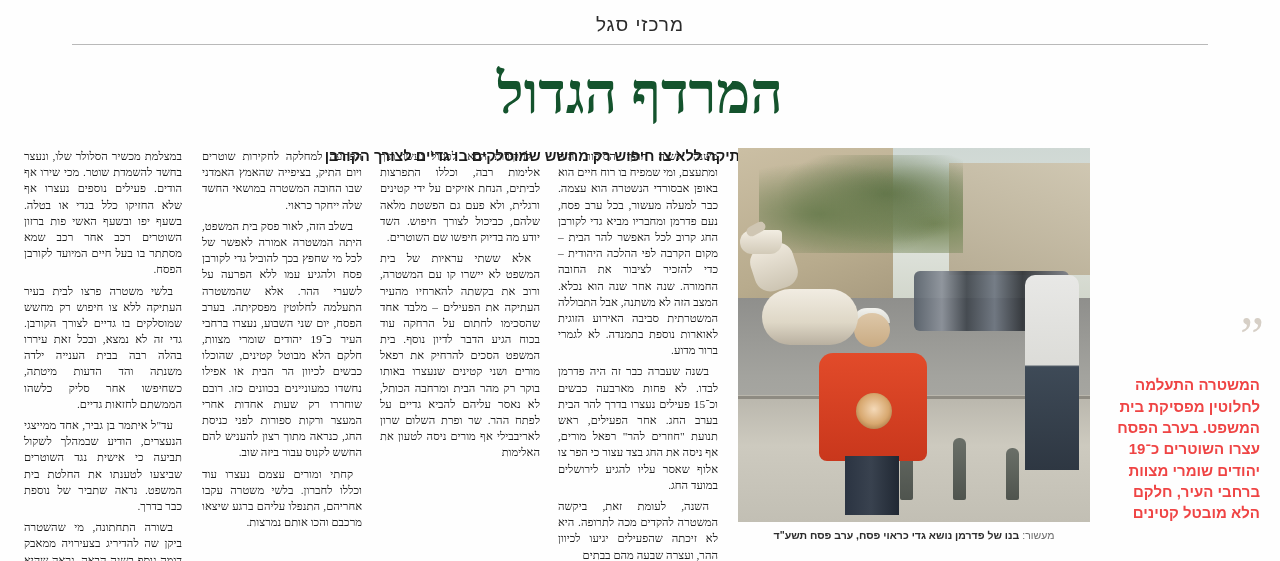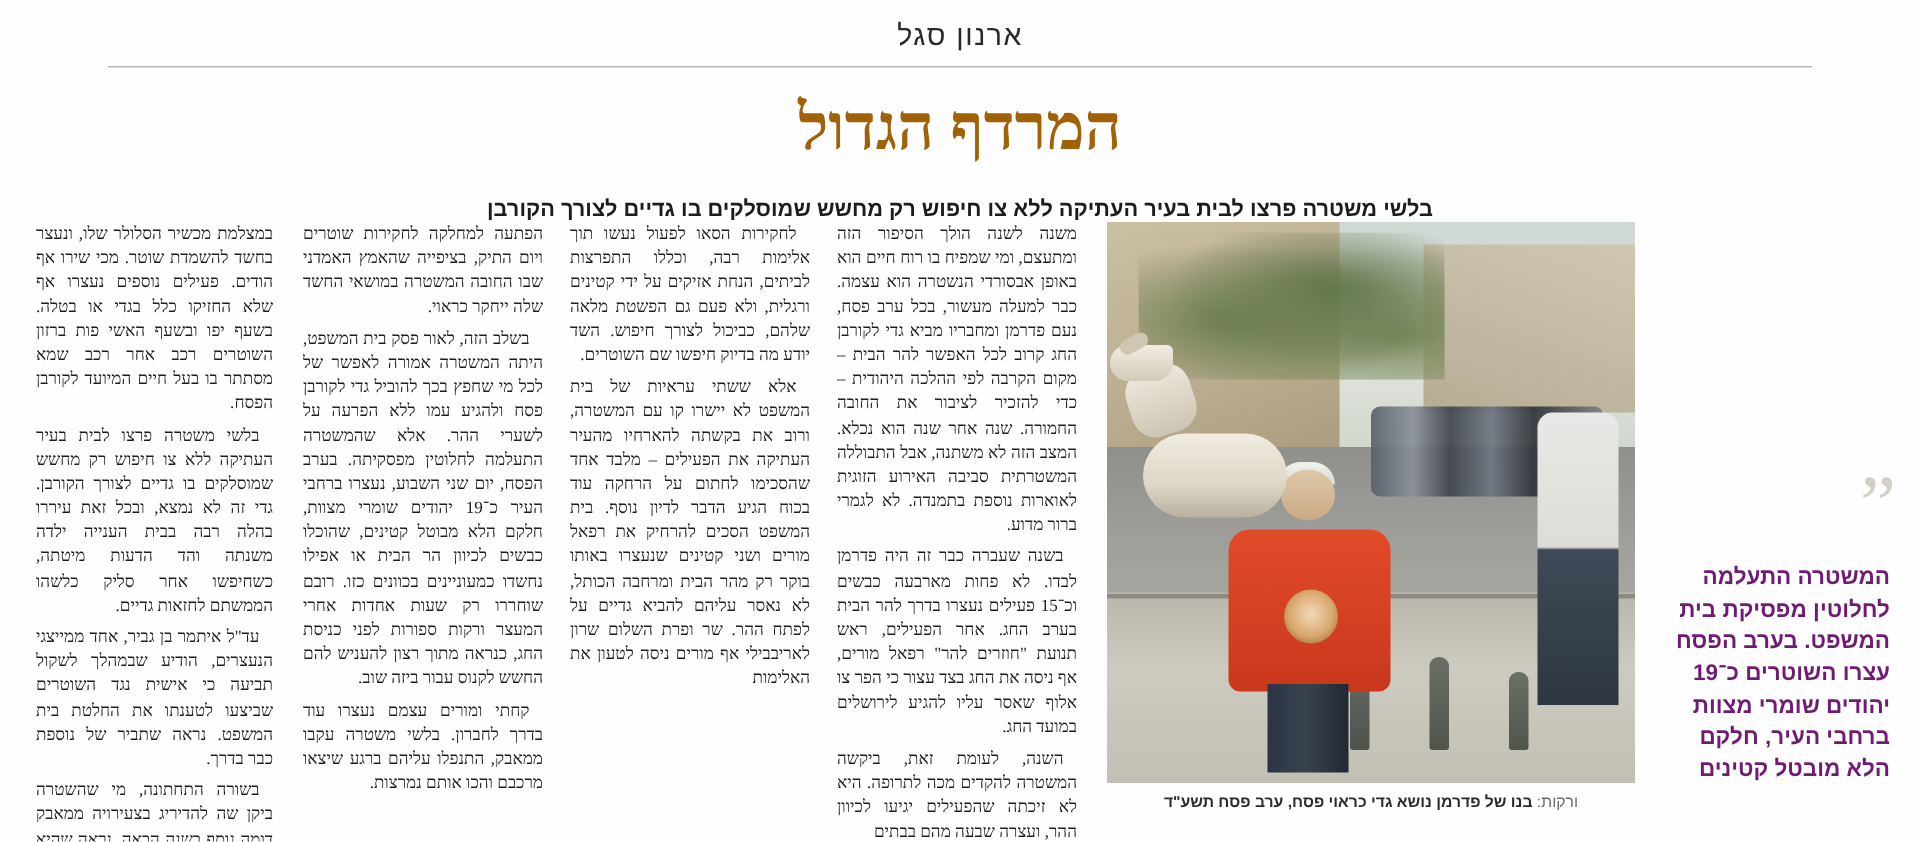--- a/index.html
+++ b/index.html
@@ -35,23 +35,23 @@
     color: #2a2a2a;
     padding-bottom: 8px;
     font-family: "Liberation Sans", sans-serif;
   }
   .byline-rule {
     width: 100%;
     border-bottom: 1px solid #b9b9b9;
   }
   .headline {
     margin-top: 16px;
-    font-size: 43px;
+    font-size: 57px;
     font-weight: bold;
-    color: #a16207;
+    color: #14532d;
     letter-spacing: 0px;
     font-family: "Liberation Serif", serif;
   }
   .standfirst {
     margin-top: 22px;
     font-size: 14.5px;
     font-weight: bold;
     color: #1c1c1c;
     font-family: "Liberation Sans", sans-serif;
   }
@@ -90,21 +90,21 @@
     line-height: 0.6;
     font-family: "Liberation Serif", serif;
     letter-spacing: -4px;
     margin-bottom: 22px;
     display: block;
   }
   .quote-text {
     font-size: 15px;
     line-height: 1.42;
     font-weight: bold;
-    color: #701a75;
+    color: #ef4444;
     font-family: "Liberation Sans", sans-serif;
   }
 
   
   .photo-wrap {
     position: absolute;
     top: 148px;
     right: 190px;
     width: 352px;
     height: 374px;
@@ -231,21 +231,21 @@
     font-weight: normal;
     color: #6a6a6a;
   }
 </style>
 </head>
 <body>
 
 <div class="page">
 
   <div class="header">
-    <div class="byline">ארנון סגל</div>
+    <div class="byline">מרכזי סגל</div>
     <div class="byline-rule"></div>
     <div class="headline">המרדף הגדול</div>
     <div class="standfirst">בלשי משטרה פרצו לבית בעיר העתיקה ללא צו חיפוש רק מחשש שמוסלקים בו גדיים לצורך הקורבן</div>
   </div>
 
   <div class="quote-block">
     <span class="quote-mark">”</span>
     <div class="quote-text">המשטרה התעלמה לחלוטין מפסיקת בית המשפט. בערב הפסח עצרו השוטרים כ־19 יהודים שומרי מצוות ברחבי העיר, חלקם הלא מובטל קטינים</div>
   </div>
 
@@ -272,35 +272,35 @@
       </div>
       <div class="goat">
         <div class="goat-body"></div>
         <div class="goat-neck"></div>
         <div class="goat-head">
           <div class="goat-ear"></div>
         </div>
       </div>
     </div>
     <div class="photo-caption">
-      <span class="credit">ורקות:</span>
+      <span class="credit">מעשור:</span>
       <span>בנו של פדרמן נושא גדי כראוי פסח, ערב פסח תשע"ד</span>
     </div>
   </div>
 
   <div class="col" id="col-1">
       <p class="first">במצלמת מכשיר הסלולר שלו, ונעצר בחשד להשמדת שוטר. מכי שירו אף הודים. פעילים נוספים נעצרו אף שלא החזיקו כלל בגדי או בטלה. בשעף יפו ובשעף האשי פות ברזון השוטרים רכב אחר רכב שמא מסתתר בו בעל חיים המיועד לקורבן הפסח.</p>
       <p>בלשי משטרה פרצו לבית בעיר העתיקה ללא צו חיפוש רק מחשש שמוסלקים בו גדיים לצורך הקורבן. גדי זה לא נמצא, ובכל זאת עיררו בהלה רבה בבית הענייה ילדה משנתה והד הדעות מיטתה, כשחיפשו אחר סליק כלשהו הממשתם לחזאות גדיים.</p>
       <p>עד"ל איתמר בן גביר, אחד ממייצגי הנעצרים, הודיע שבמהלך לשקול תביעה כי אישית נגד השוטרים שביצעו לטענתו את החלטת בית המשפט. נראה שתביר של נוספת כבר בדרך.</p>
       <p>בשורה התחתונה, מי שהשטרה ביקן שה להדיריג בצעירויה ממאבק דומה נוסף בשנה הבאה, נראה שהיא השיגה את ההפך הגמור. המאבק סביב קדשו הפסח ספור רק להתעצם.</p>
     </div>
   <div class="col" id="col-2">
       <p class="first">הפתעה למחלקה לחקירות שוטרים ויום התיק, בציפייה שהאמץ האמדני שבו החובה המשטרה במושאי החשד שלה ייחקר כראוי.</p>
       <p>בשלב הזה, לאור פסק בית המשפט, היתה המשטרה אמורה לאפשר של לכל מי שחפץ בכך להוביל גדי לקורבן פסח ולהגיע עמו ללא הפרעה על לשערי ההר. אלא שהמשטרה התעלמה לחלוטין מפסקיתה. בערב הפסח, יום שני השבוע, נעצרו ברחבי העיר כ־19 יהודים שומרי מצוות, חלקם הלא מבוטל קטינים, שהוכלו כבשים לכיוון הר הבית או אפילו נחשדו כמעוניינים בכוונים כזו. רובם שוחררו רק שעות אחדות אחרי המעצר ורקות ספורות לפני כניסת החג, כנראה מתוך רצון להעניש להם החשש לקנוס עבור ביזה שוב.</p>
-      <p>קחתי ומורים עצמם נעצרו עוד בדרך לחברון. בלשי משטרה עקבו ממאבק, התנפלו עליהם ברגע שיצאו מרכבם והכו אותם נמרצות.</p>
+      <p>קחתי ומורים עצמם נעצרו עוד וכללו לחברון. בלשי משטרה עקבו אחריהם, התנפלו עליהם ברגע שיצאו מרכבם והכו אותם נמרצות.</p>
     </div>
   <div class="col" id="col-3">
       <p>לחקירות הסאו לפעול נעשו תוך אלימות רבה, וכללו התפרצות לביתים, הנחת אזיקים על ידי קטינים ורגלית, ולא פעם גם הפשטת מלאה שלהם, כביכול לצורך חיפוש. השד יודע מה בדיוק חיפשו שם השוטרים.</p>
       <p>אלא ששתי עראיות של בית המשפט לא יישרו קו עם המשטרה, ורוב את בקשתה להארחיו מהעיר העתיקה את הפעילים – מלבד אחד שהסכימו לחתום על הרחקה עוד בכוח הגיע הדבר לדיון נוסף. בית המשפט הסכים להרחיק את רפאל מורים ושני קטינים שנעצרו באותו בוקר רק מהר הבית ומרחבה הכותל, לא נאסר עליהם להביא גדיים על לפתח ההר. שר ופרת השלום שרון לאריבבילי אף מורים ניסה לטעון את האלימות</p>
     </div>
   <div class="col" id="col-4">
       <p class="first">משנה לשנה הולך הסיפור הזה ומתעצם, ומי שמפיח בו רוח חיים הוא באופן אבסורדי הנשטרה הוא עצמה. כבר למעלה מעשור, בכל ערב פסח, נעם פדרמן ומחבריו מביא גדי לקורבן החג קרוב לכל האפשר להר הבית – מקום הקרבה לפי ההלכה היהודית – כדי להזכיר לציבור את החובה החמורה. שנה אחר שנה הוא נכלא. המצב הזה לא משתנה, אבל התבוללה המשטרתית סביבה האירוע הזוגית לאוארות נוספת בתמנדה. לא לגמרי ברור מדוע.</p>
       <p>בשנה שעברה כבר זה היה פדרמן לבדו. לא פחות מארבעה כבשים וכ־15 פעילים נעצרו בדרך להר הבית בערב החג. אחר הפעילים, ראש תנועת "חוזרים להר" רפאל מורים, אף ניסה את החג בצד עצור כי הפר צו אלוף שאסר עליו להגיע לירושלים במועד החג.</p>
       <p>השנה, לעומת זאת, ביקשה המשטרה להקדים מכה לתרופה. היא לא זיכתה שהפעילים יגיעו לכיוון ההר, ועצרה שבעה מהם בבתים</p>
     </div>

